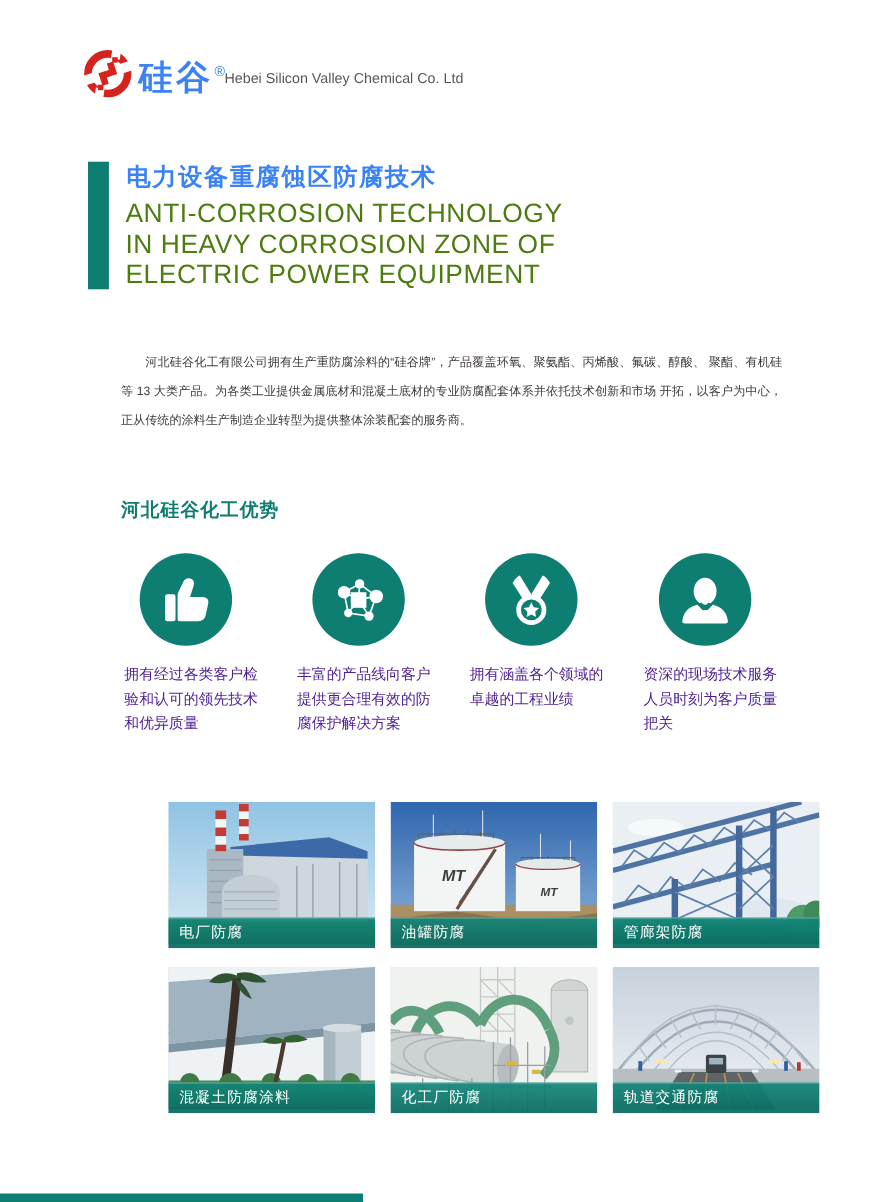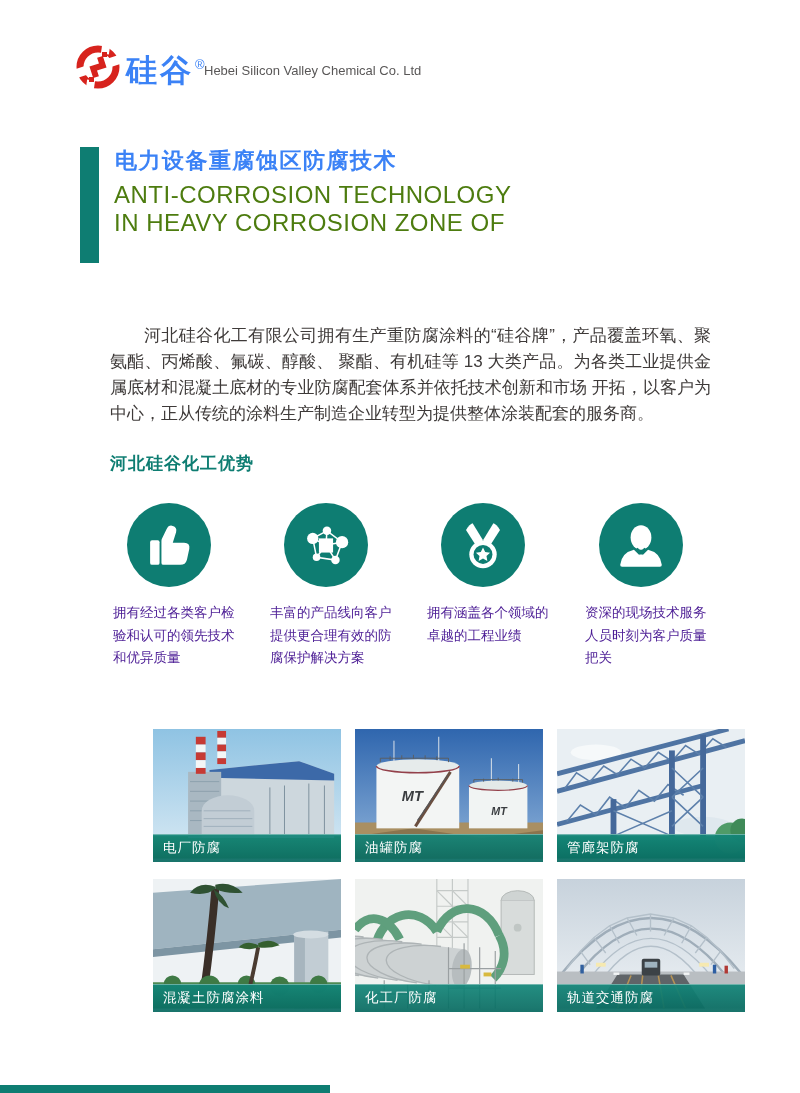--- a/index.html
+++ b/index.html
@@ -11,21 +11,21 @@
   .logo-cn{position:absolute;left:126px;top:50px;font-size:31px;font-weight:700;color:#3b82f6;letter-spacing:3px;}
   .logo-reg{font-size:13px;position:relative;top:-12px;left:1px;font-weight:400;}
   .logo-en{position:absolute;left:204px;top:63px;font-size:13px;color:#595757;}
 
   
   .title-bar{position:absolute;left:80px;top:147px;width:19px;height:116px;background:#0e7d72;}
   .title-zh{position:absolute;left:115px;top:146px;font-size:22px;font-weight:700;color:#3b82f6;letter-spacing:1.5px;}
   .title-en{position:absolute;left:114px;top:181px;font-size:24px;line-height:27.5px;color:#4d7c0f;letter-spacing:.5px;}
 
   
-  .intro{position:absolute;left:110px;top:306px;width:601px;font-size:17px;line-height:26px;
+  .intro{position:absolute;left:110px;top:306px;width:601px;font-size:11px;line-height:26px;
          color:#3e3a39;text-align:justify;text-indent:2em;}
 
   
   .adv-title{position:absolute;left:110px;top:452px;font-size:17px;font-weight:700;color:#0e7d72;letter-spacing:1px;}
   .adv{position:absolute;top:503px;width:132px;}
   .adv1{left:113px}.adv2{left:270px}.adv3{left:427px}.adv4{left:585px}
   .adv-circle{width:84px;height:84px;border-radius:50%;background:#0e7d72;margin-left:14px;
               display:flex;align-items:center;justify-content:center;}
   .adv-circle svg{width:68px;height:68px;}
   .adv-text{margin-top:15px;font-size:13.5px;line-height:22.5px;color:#4c1d95;width:128px;}
@@ -62,20 +62,21 @@
     </g>
   </svg>
   <div class="logo-cn"><span>硅谷</span><span class="logo-reg">®</span></div>
   <div class="logo-en">Hebei Silicon Valley Chemical Co. Ltd</div>
 
   <div class="title-bar"></div>
   <div class="title-zh">电力设备重腐蚀区防腐技术</div>
   <div class="title-en">
     <div>ANTI-CORROSION TECHNOLOGY</div>
     <div>IN HEAVY CORROSION ZONE OF</div>
+    <div>ELECTRIC POWER EQUIPMENT</div>
   </div>
 
   <p class="intro">河北硅谷化工有限公司拥有生产重防腐涂料的“硅谷牌”，产品覆盖环氧、聚氨酯、丙烯酸、氟碳、醇酸、 聚酯、有机硅等 13 大类产品。为各类工业提供金属底材和混凝土底材的专业防腐配套体系并依托技术创新和市场 开拓，以客户为中心，正从传统的涂料生产制造企业转型为提供整体涂装配套的服务商。</p>
 
   <div class="adv-title">河北硅谷化工优势</div>
 
   <div class="adv adv1">
     <div class="adv-circle">
       <svg viewBox="0 0 72 72">
         <g fill="#ffffff">

